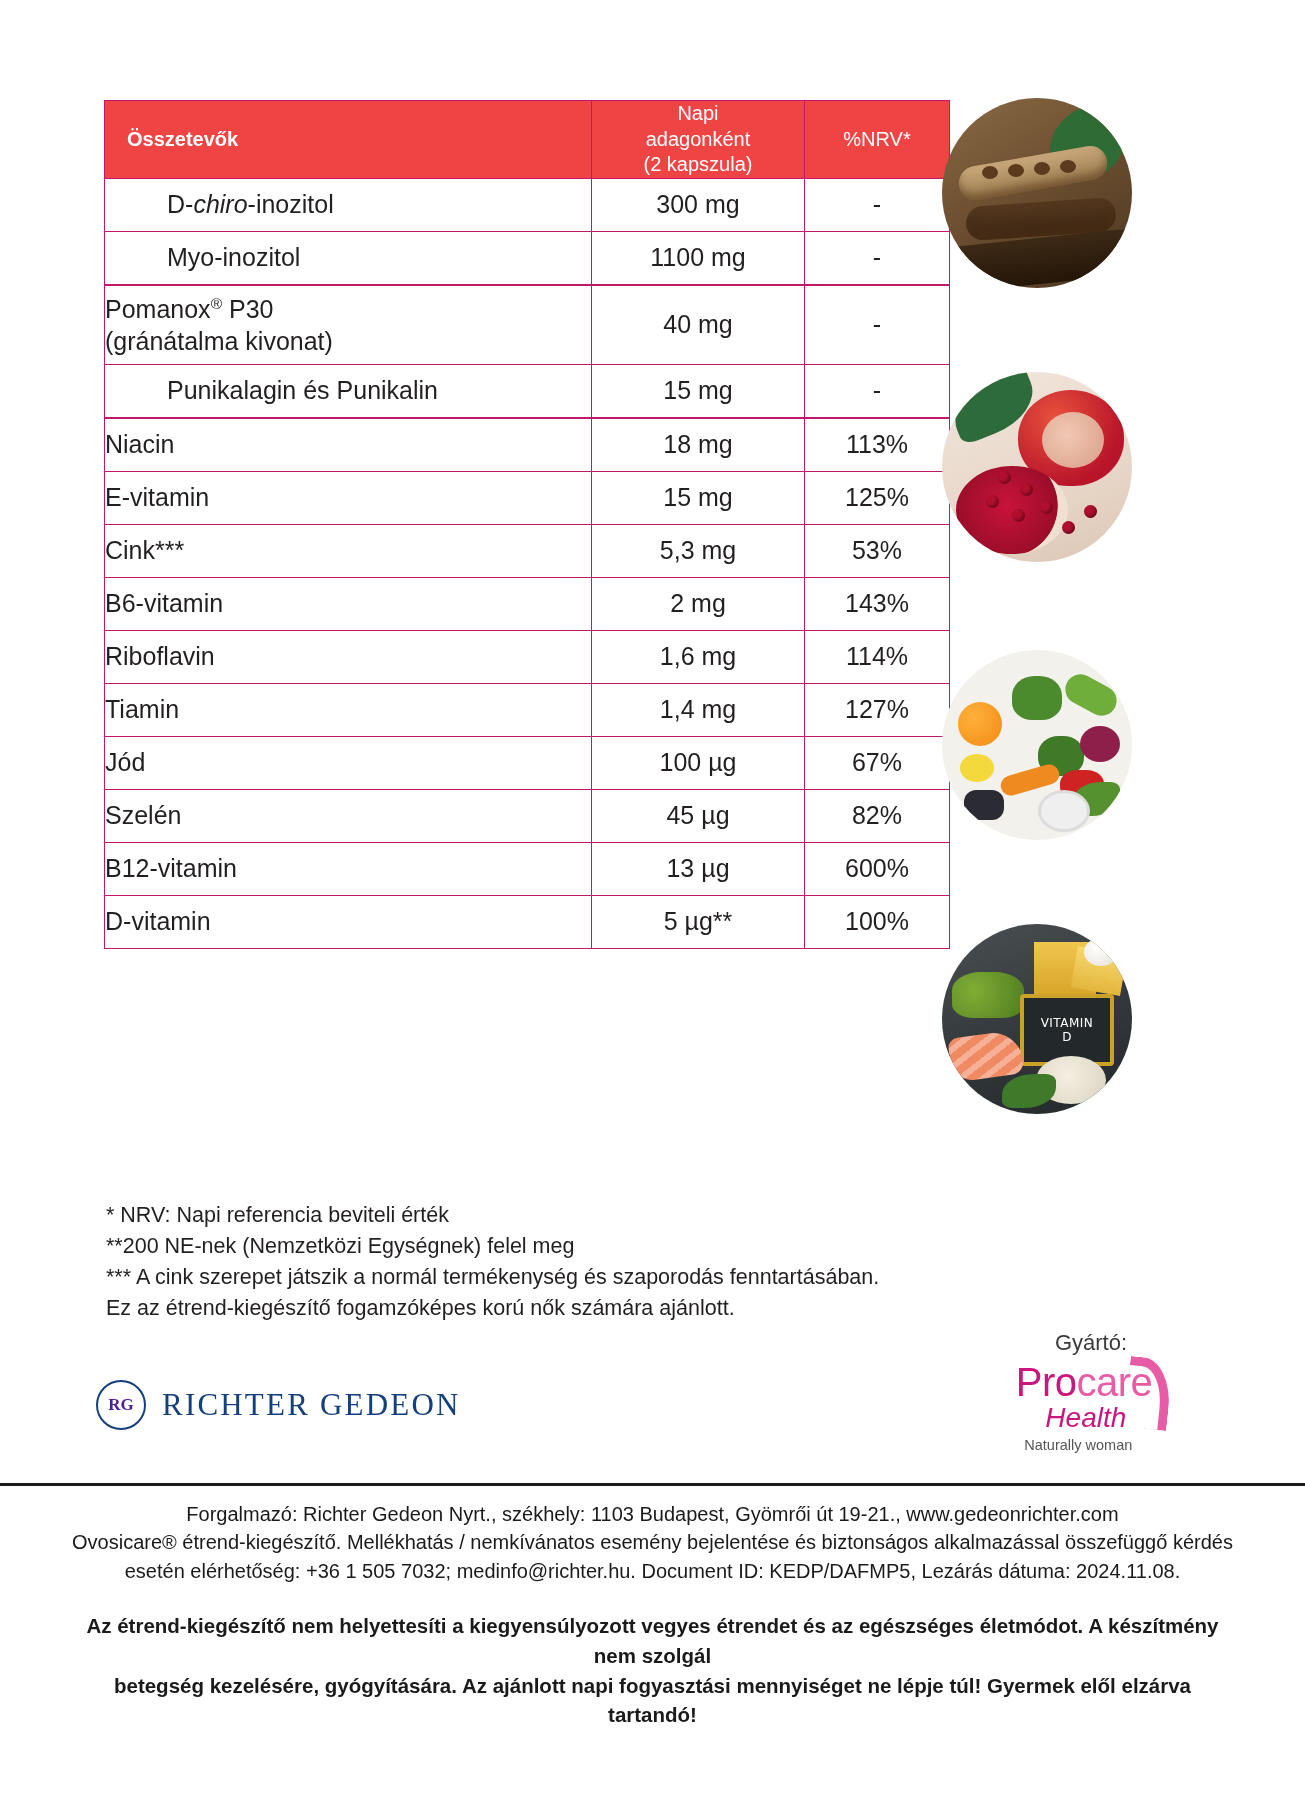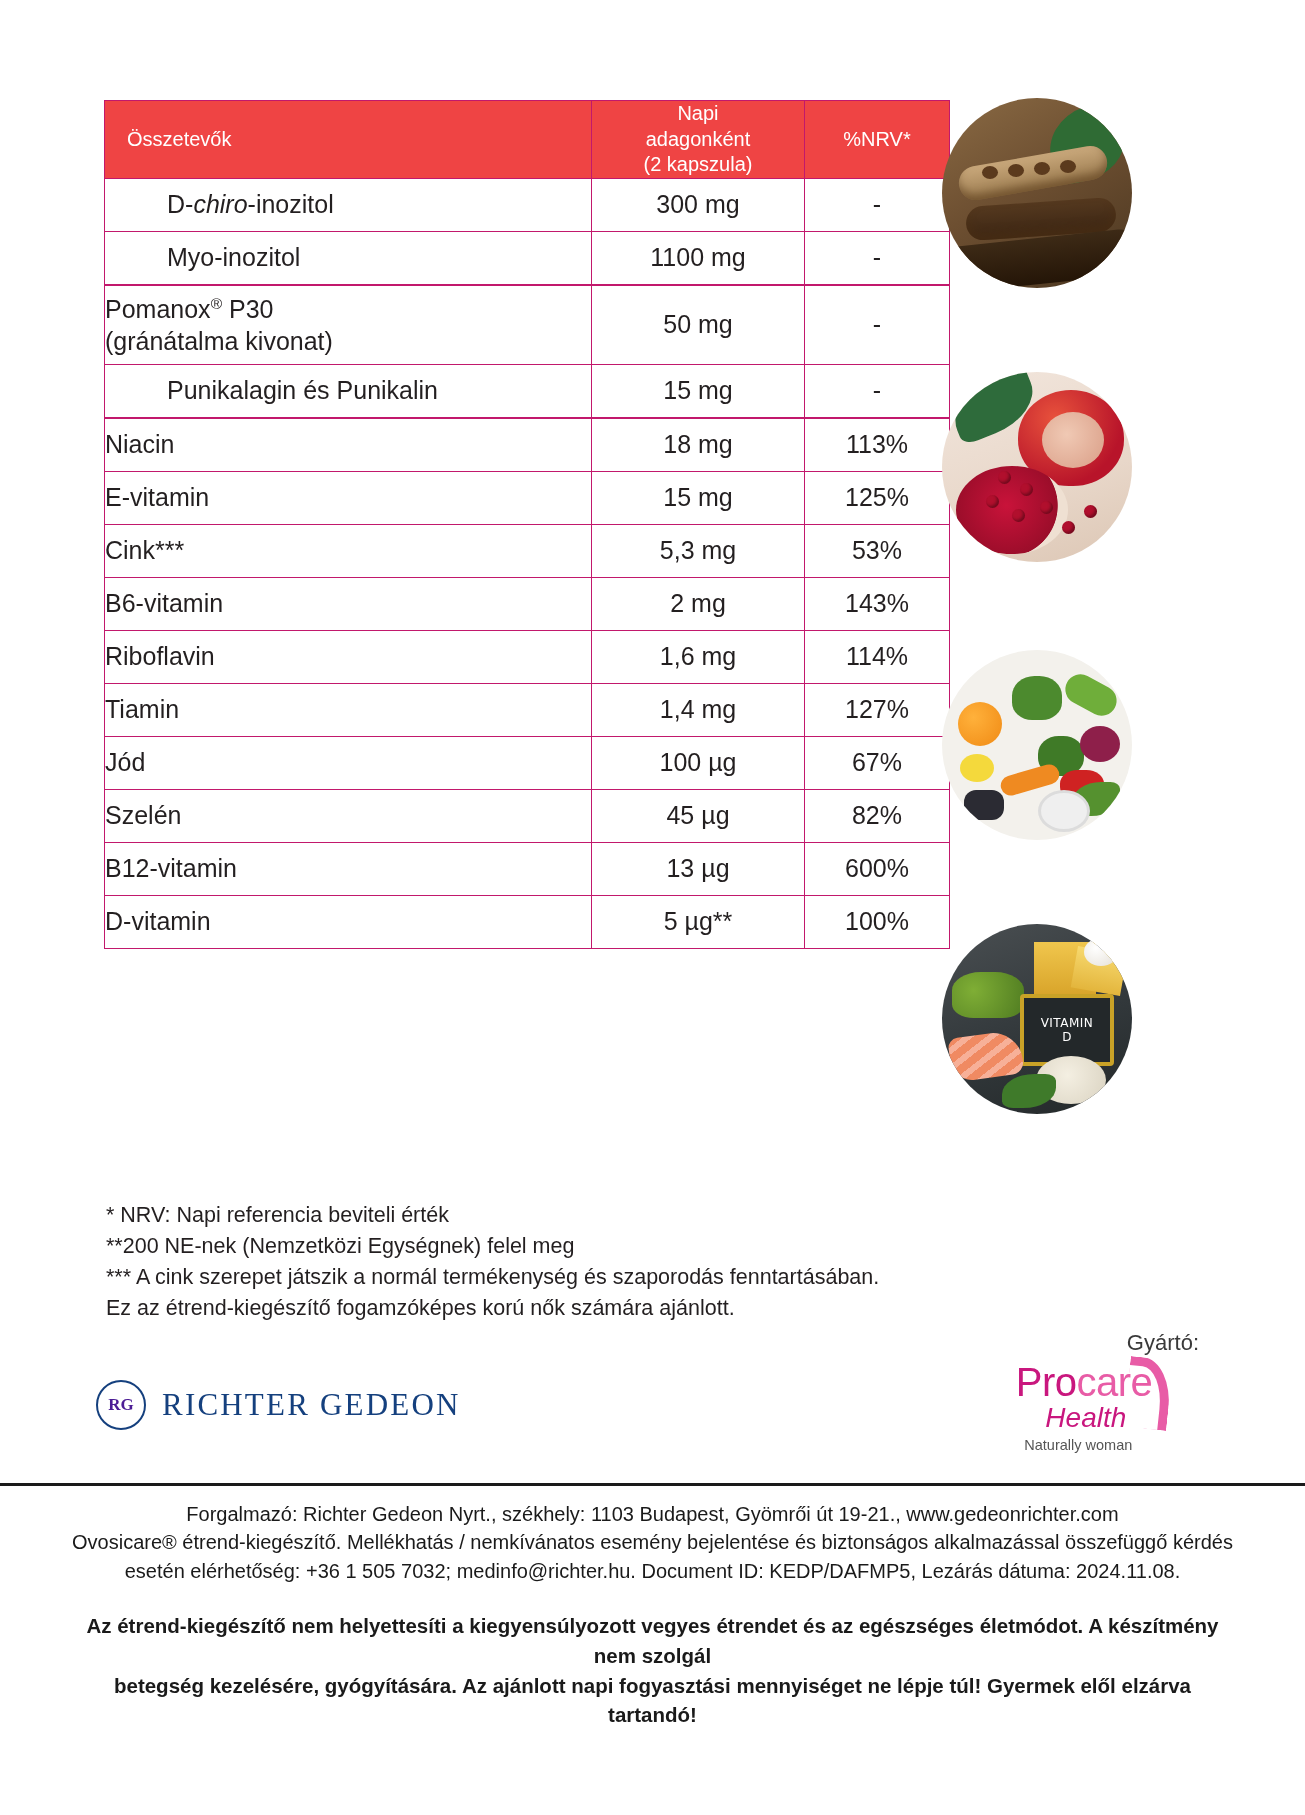--- a/index.html
+++ b/index.html
@@ -45,20 +45,21 @@
     font-weight: 400;
     font-size: 20px;
     line-height: 1.22;
     padding: 18px 14px;
     vertical-align: middle;
   }
   thead th.h-ingredient {
     text-align: left;
     width: 464px;
     padding-left: 22px;
+    font-weight: bold;
   }
   thead th.h-daily {
     text-align: center;
     width: 212px;
   }
   thead th.h-nrv {
     text-align: center;
     width: 144px;
   }
 
@@ -262,21 +263,21 @@
     position: absolute;
     right: 106px;
     top: 1330px;
     width: 230px;
     text-align: center;
   }
   .manufacturer .gyarto {
     font-size: 22px;
     color: #3a3a3a;
     margin-bottom: 6px;
-    text-align: right;
+    text-align: center;
     padding-left: 14px;
   }
   .procare {
     position: relative;
     display: inline-block;
     text-align: left;
   }
   .procare .word {
     font-size: 40px;
     color: #c9177e;
@@ -370,21 +371,21 @@
           <td class="name indent">Myo-inozitol</td>
           <td class="amount">1100 mg</td>
           <td class="nrv">-</td>
         </tr>
 
         <tr>
           <td class="name tall">
             <span class="two-line"><span>Pomanox</span><span class="sup">®</span><span> P30</span></span>
             <span class="two-line">(gránátalma kivonat)</span>
           </td>
-          <td class="amount tall">50 mg</td>
+          <td class="amount tall">40 mg</td>
           <td class="nrv tall">-</td>
         </tr>
 
         <tr class="group-end">
           <td class="name indent">Punikalagin és Punikalin</td>
           <td class="amount">15 mg</td>
           <td class="nrv">-</td>
         </tr>
 
         <tr>

